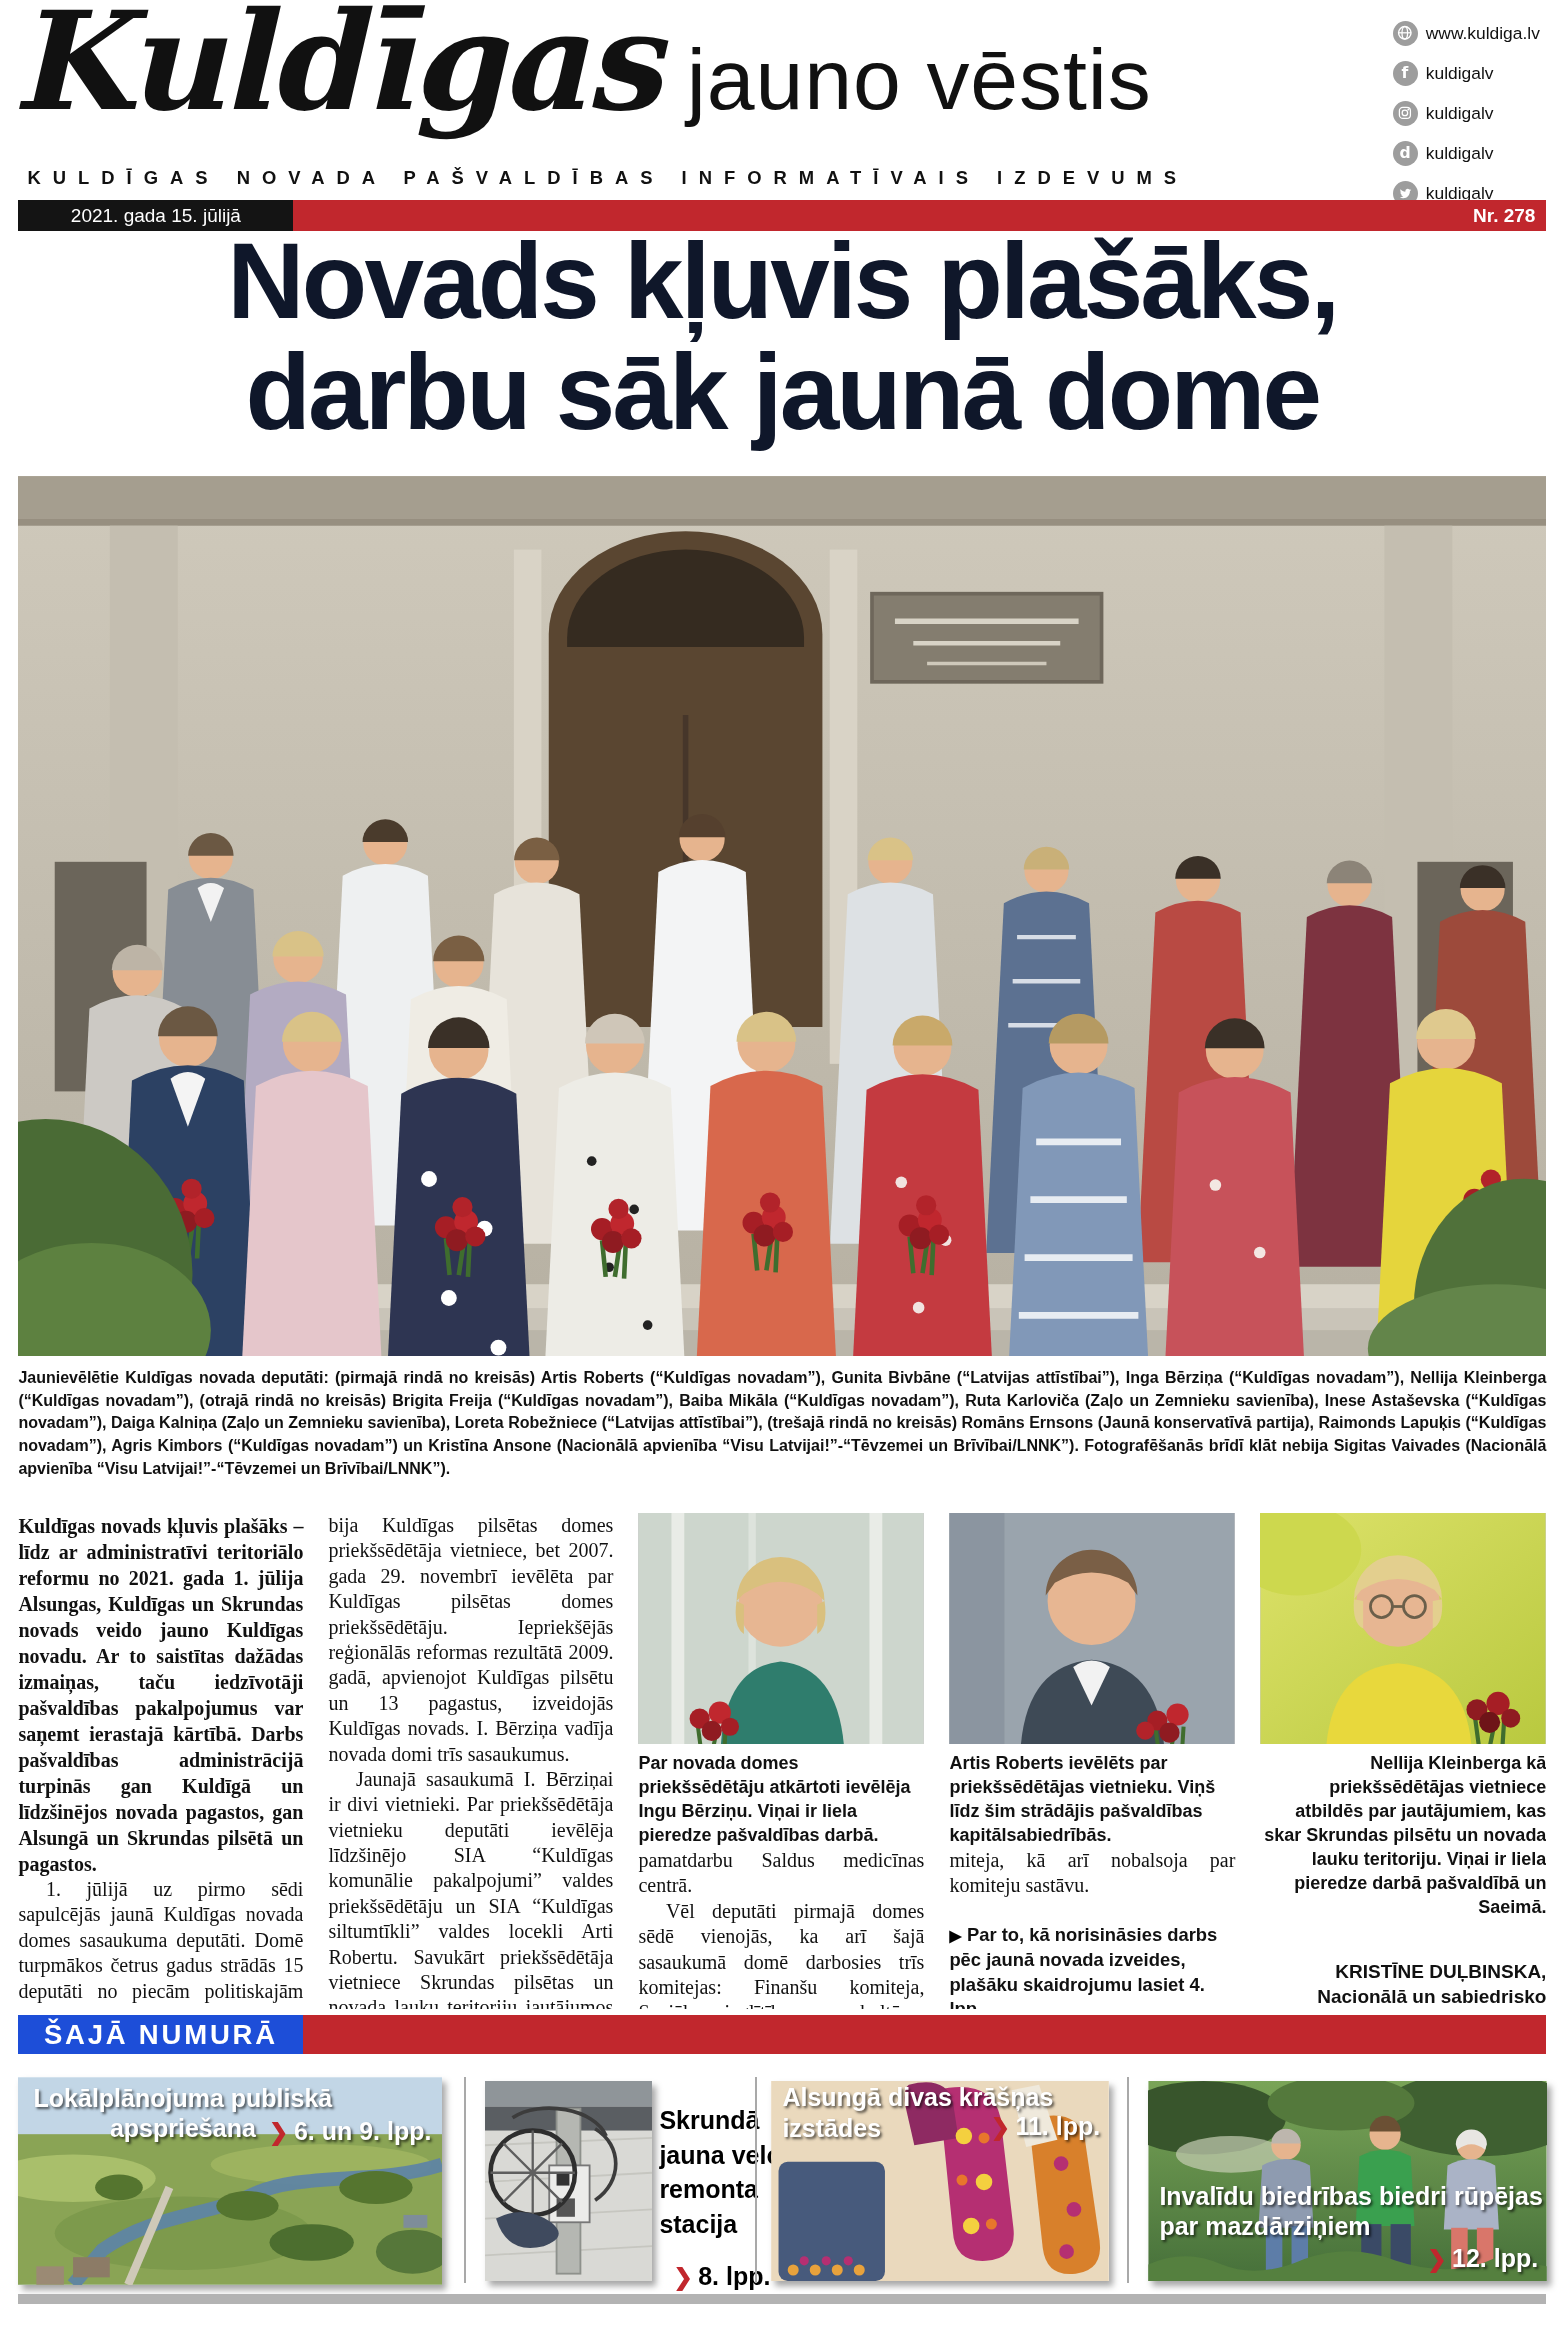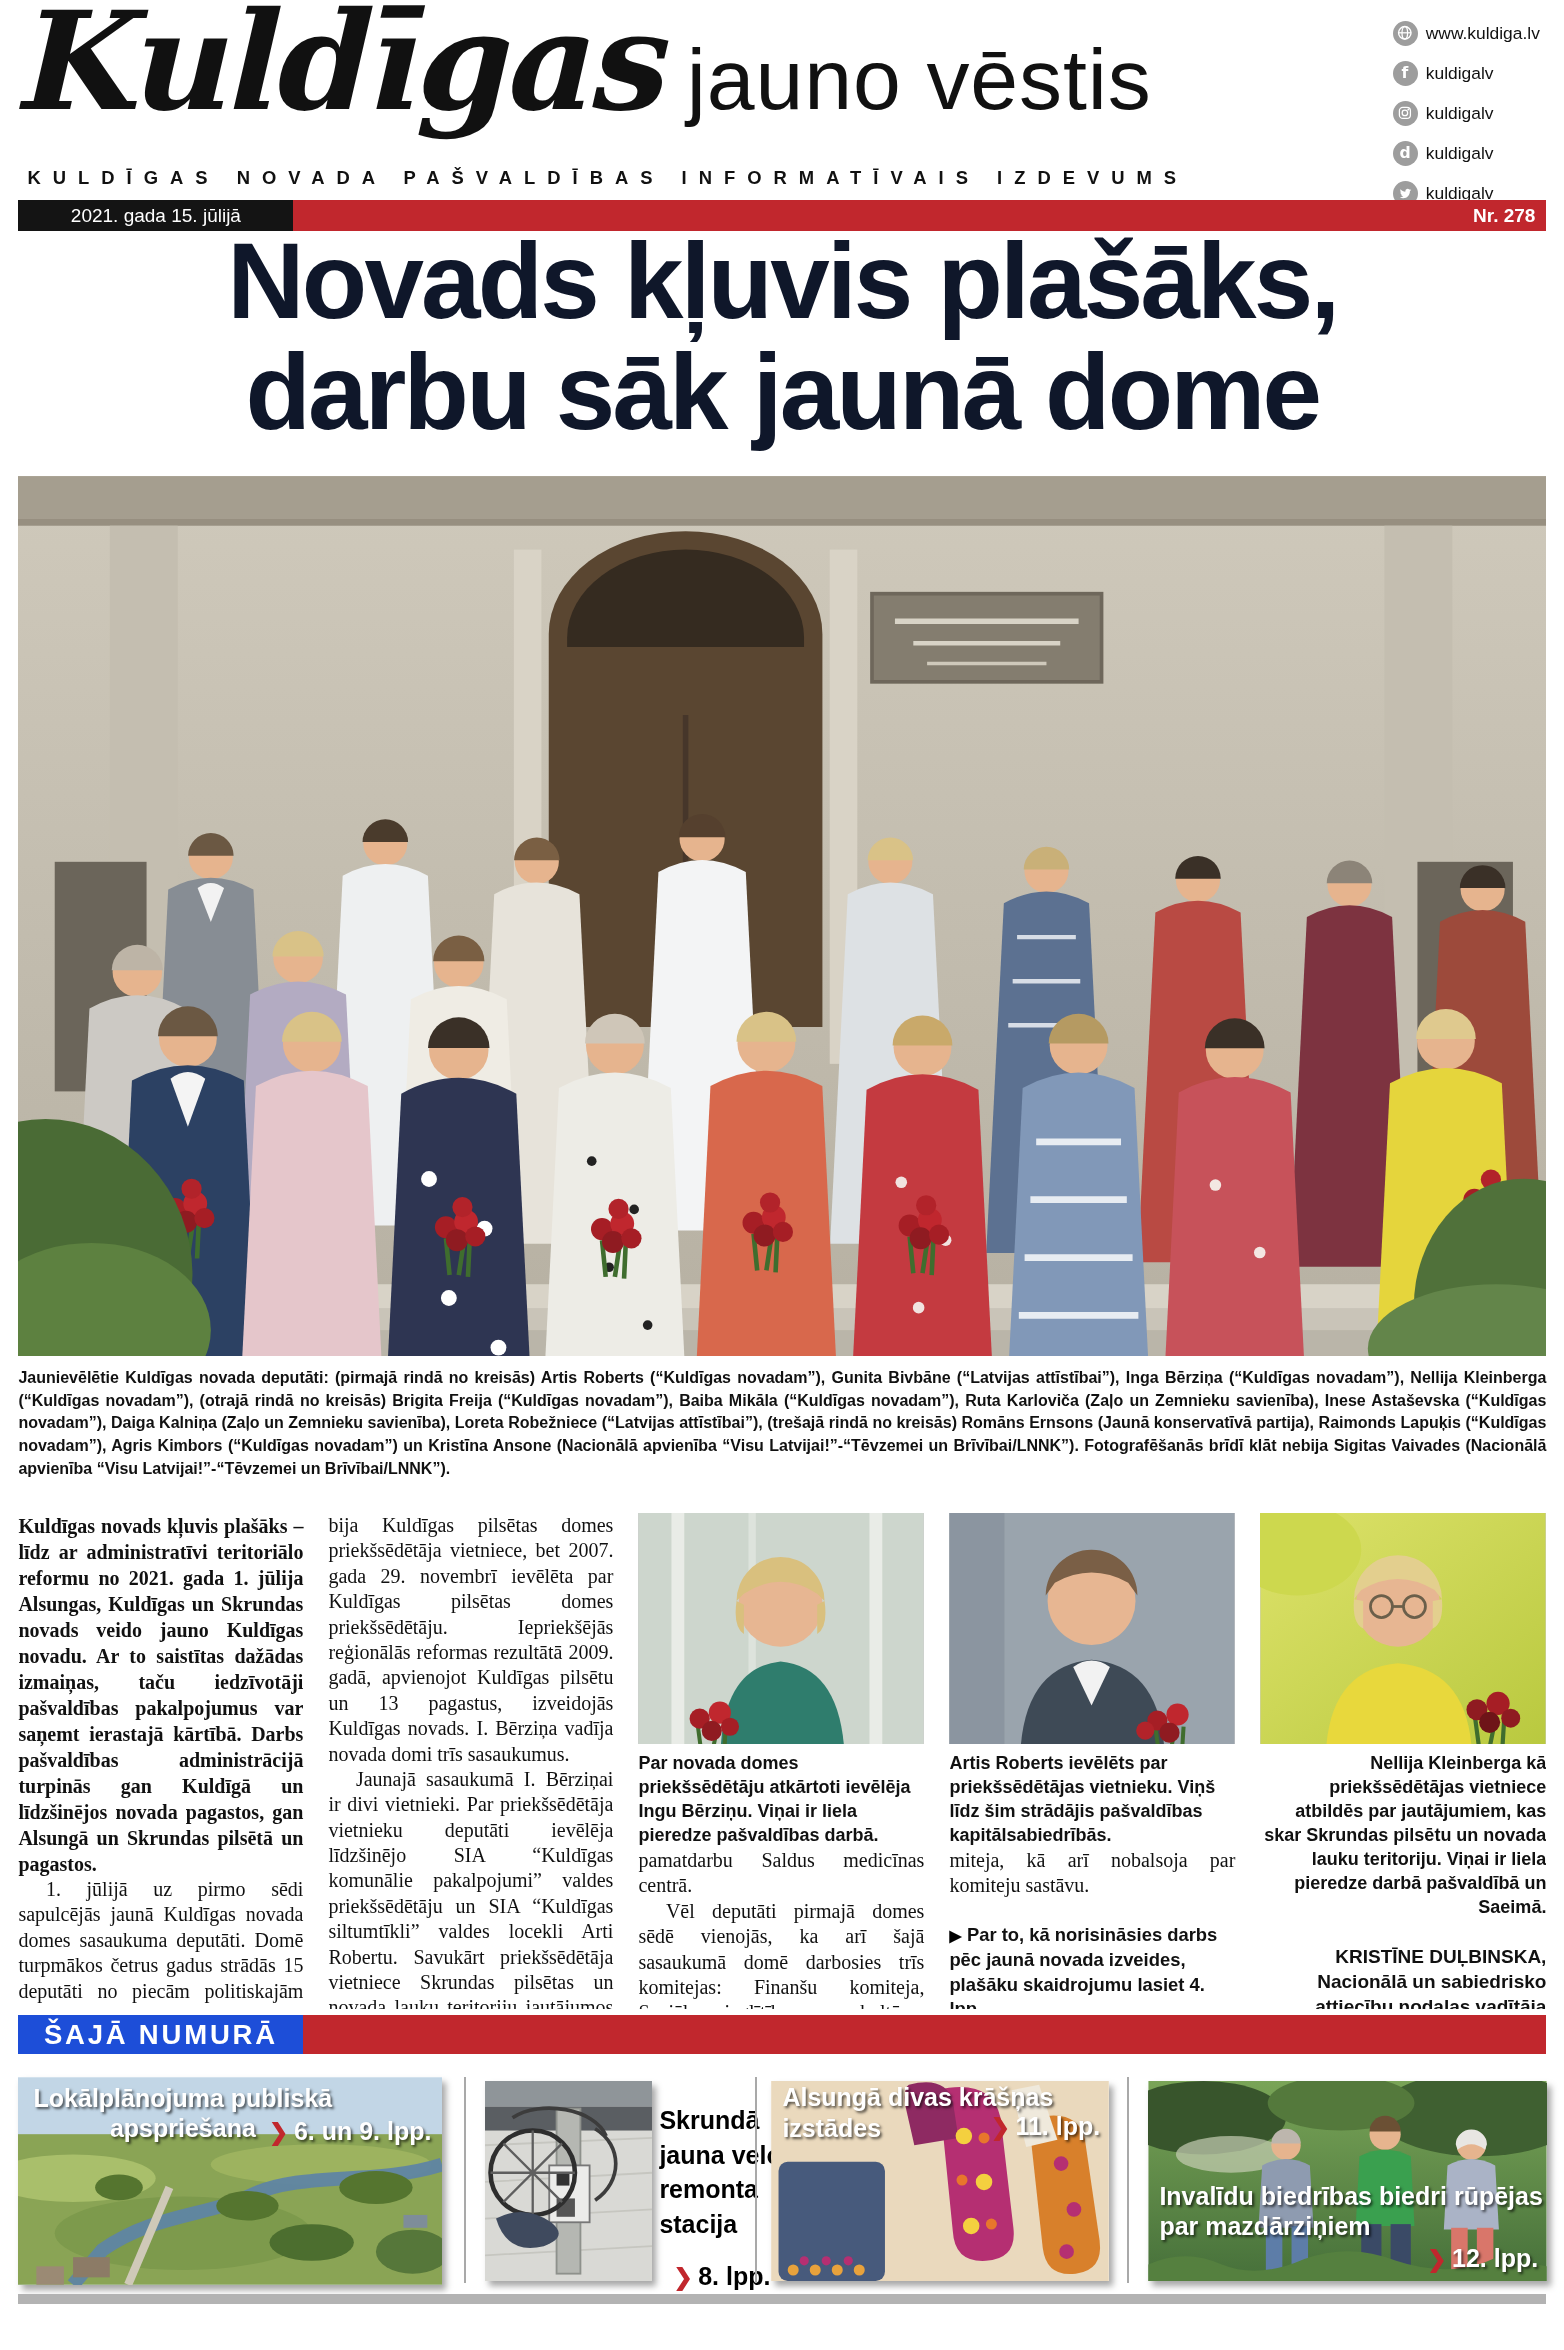--- a/index.html
+++ b/index.html
@@ -47,21 +47,21 @@
   .lead{font-weight:bold;font-size:20px;line-height:1.3;}
   .indent{text-indent:27.5px;}
   .port{width:100%;height:231px;overflow:hidden;background:#ccc;}
   .port svg{display:block;}
   .photo-cap{font-weight:bold;font-size:18px;line-height:1.33;margin-top:8.3px;}
   .cap-right{text-align:right;}
   .after-photo{margin-top:39px;}
   .note{margin-top:24px;font-weight:bold;font-size:18.4px;line-height:1.35;
         font-family:"Liberation Sans",sans-serif;text-align:left;}
   .note-arrow{color:#000;font-size:15.6px;margin-right:5.5px;}
-  .byline{margin-top:24px;text-align:right;font-weight:bold;font-size:19px;line-height:1.33;}
+  .byline{margin-top:39px;text-align:right;font-weight:bold;font-size:19px;line-height:1.33;}
 
   
   .section-bar{position:absolute;left:18.4px;top:2015px;width:1528px;height:39px;display:flex;}
   .sb-black{width:285px;background:#1d4ed8;color:#fff;font-weight:bold;font-size:27.5px;
             letter-spacing:2.8px;display:flex;align-items:center;justify-content:center;}
   .sb-red{flex:1;background:var(--red);}
 
   
   .teasers{position:absolute;left:18.4px;top:2077px;width:1528px;height:213px;}
   .tz{position:absolute;overflow:hidden;box-shadow:3.7px 4.6px 6.4px rgba(0,0,0,0.35);}

